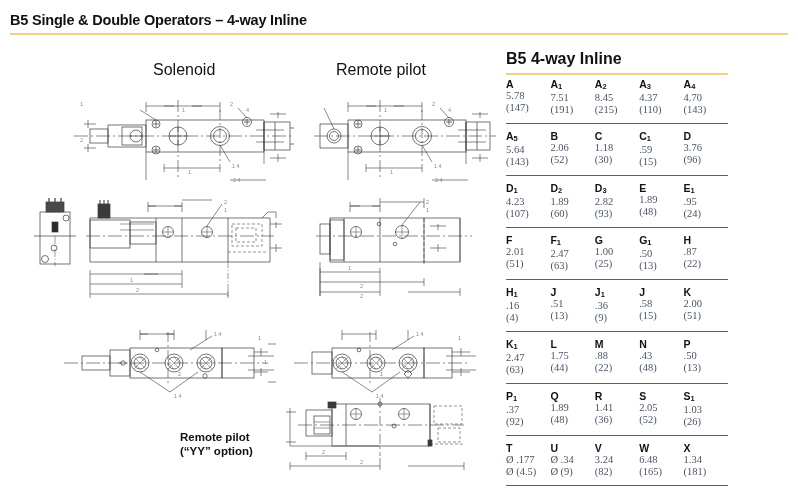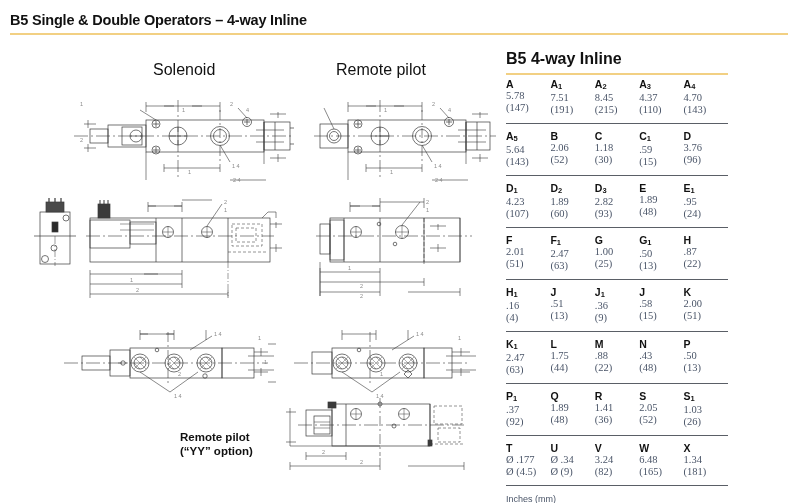--- a/index.html
+++ b/index.html
@@ -665,16 +665,15 @@
               <span class="m">(181)</span>
             </td>
           </tr>
           <tr class="rowsep">
             <td colspan="5">
               <div class="tbl-rule"></div>
             </td>
           </tr>
         </tbody>
     </table>
-    <div class="foot">Inches (mm)</div>
   </div>
 
 </div>
 
 </body></html>

